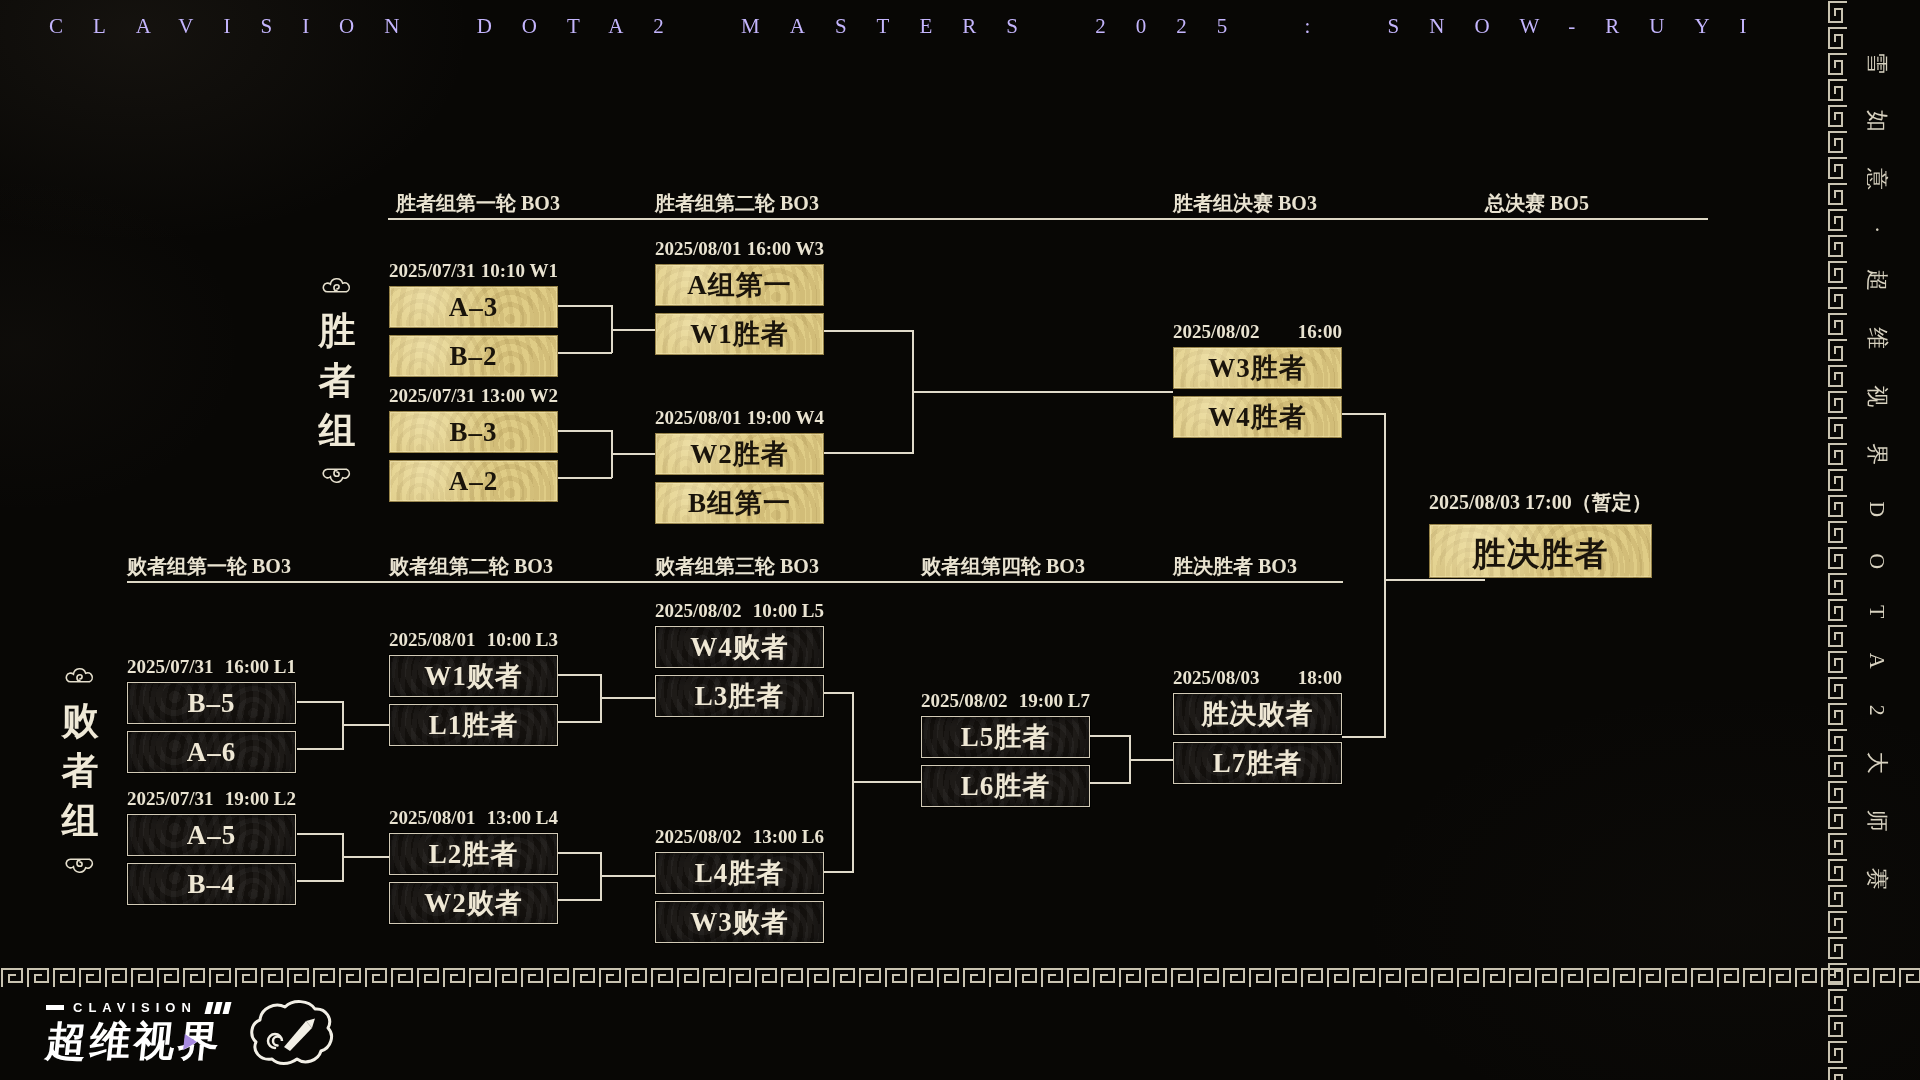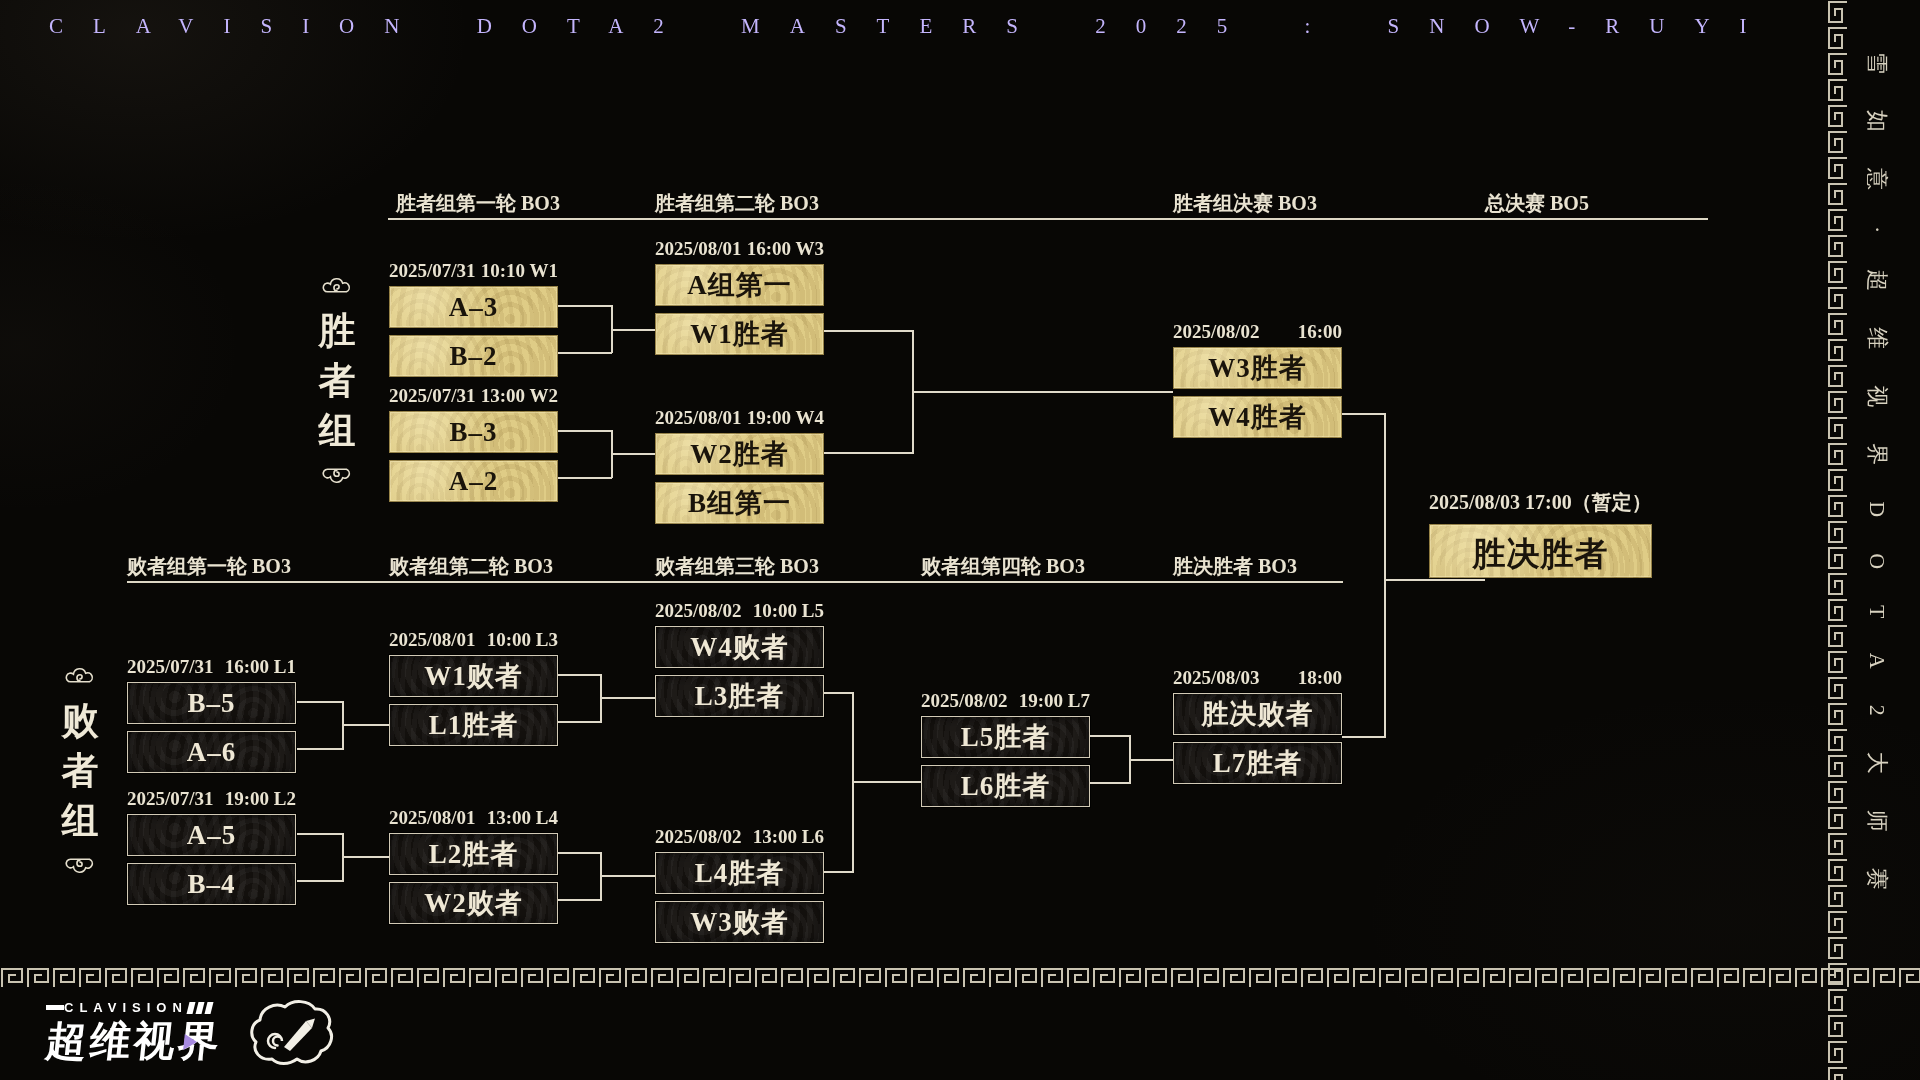--- a/index.html
+++ b/index.html
@@ -41,21 +41,21 @@
   .grand .mbox{height:52px;margin-bottom:8px;font-size:33px;align-items:flex-end;}
   .grp{position:absolute;width:80px;display:flex;flex-direction:column;align-items:center;
        gap:13px;color:#efe9d7;}
   .gch{font-size:37px;font-weight:bold;line-height:1;}
   .orn{display:block;}
   .orn path{stroke:#e5dfcd;stroke-width:1.8;fill:none;stroke-linecap:round;}
   .flip{transform:scaleY(-1);}
   .border-strip{position:absolute;}
   .border-strip path{stroke:#c9c3b1;stroke-width:2;fill:none;}
   .brand{position:absolute;left:46px;top:1000px;color:#fff;font-family:"Liberation Sans","DejaVu Sans",sans-serif;}
-  .brand-top{display:flex;align-items:center;margin-bottom:3px;}
+  .brand-top{display:flex;align-items:center;gap:9px;margin-bottom:3px;}
   .brand-top .bar{width:18px;height:5px;background:#fff;}
   .brand-top .name{font-size:13px;font-weight:bold;letter-spacing:6px;}
   .blocks{display:flex;gap:3px;}
   .blocks span{width:6px;height:12px;background:#fff;transform:skewX(-14deg);display:block;}
   .brand-cn{position:relative;font-size:41px;font-weight:bold;letter-spacing:3px;
             transform:skewX(-6deg);line-height:1.15;white-space:nowrap;}
   .tri{position:absolute;left:138px;top:16px;width:0;height:0;
        border-left:13px solid #a78ae0;border-top:8px solid transparent;border-bottom:8px solid transparent;}
   .emblem{position:absolute;left:248px;top:995px;}
   .emblem .outline{stroke:#f2efe6;stroke-width:3;fill:none;stroke-linejoin:round;}

